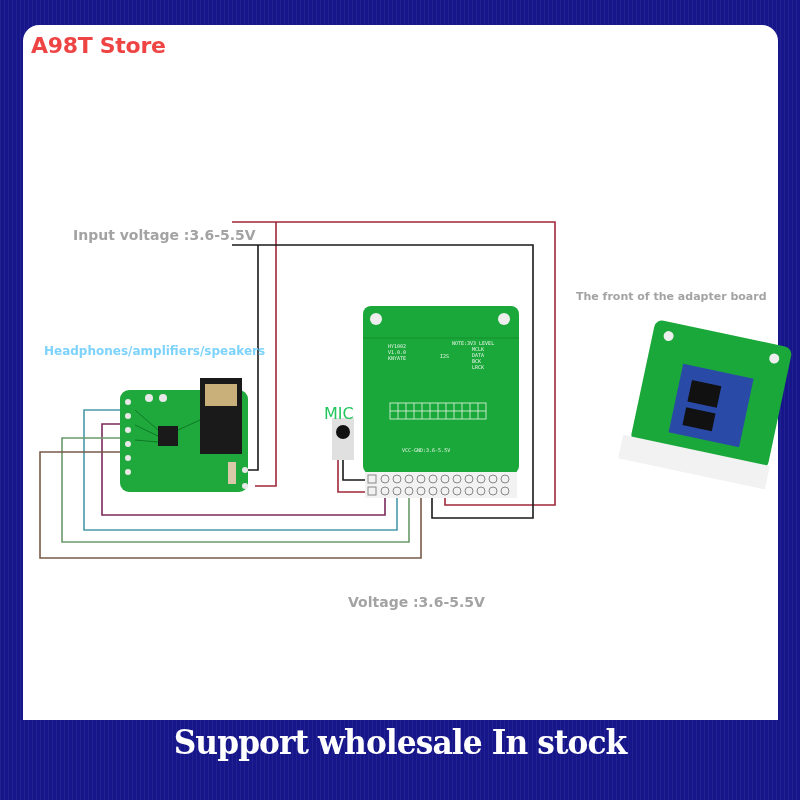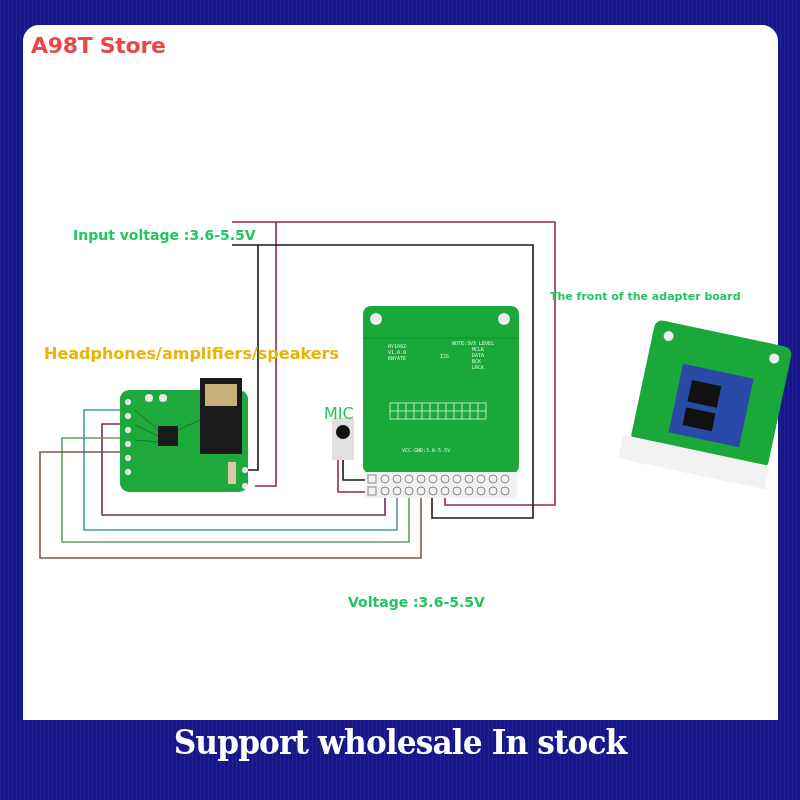--- a/index.html
+++ b/index.html
@@ -2,22 +2,22 @@
 <html><head>
 <meta charset="utf-8">
 <style>
   html,body{margin:0;padding:0;}
   body{width:800px;height:800px;position:relative;overflow:hidden;
     background:#16168a;
     background-image:repeating-linear-gradient(90deg,rgba(255,255,255,0.05) 0 1px,transparent 1px 4px);
     font-family:"DejaVu Sans","Liberation Sans",sans-serif;}
   .card{position:absolute;left:23px;top:25px;width:755px;height:695px;background:#ffffff;border-radius:16px 16px 0 0;}
   .store{position:absolute;left:31px;top:33px;font-size:22px;font-weight:bold;color:#ef4444;letter-spacing:-0.3px;}
-  .lbl{position:absolute;font-weight:bold;font-size:14px;color:#22c55e;white-space:nowrap;}
-  .lbl.red{color:#eab308;font-size:16px;}
+  .lbl{position:absolute;font-weight:bold;font-size:14px;color:#a3a3a3;white-space:nowrap;}
+  .lbl.red{color:#7dd3fc;font-size:12px;}
   .lbl.small{font-size:11px;}
   .mic{position:absolute;left:324px;top:404px;font-size:16px;color:#22c55e;}
   .banner{position:absolute;left:0;top:722px;width:800px;text-align:center;font-family:"DejaVu Serif","Liberation Serif",serif;
     font-weight:bold;font-size:34px;color:#ffffff;letter-spacing:-1px;transform:scaleX(0.92);}
   svg{position:absolute;left:0;top:0;}
   .pcbtext{font-family:"DejaVu Sans Mono","Liberation Mono",monospace;fill:#e8f5e8;}
 </style>
 </head>
 <body>
 
@@ -145,15 +145,15 @@
     <rect x="688" y="382" width="30" height="22" fill="#111"></rect>
     <rect x="688" y="410" width="30" height="18" fill="#111"></rect>
     <rect x="632" y="450" width="150" height="24" fill="#f2f2f2"></rect>
   </g>
 </svg>
 
 <div class="lbl" style="left:73px;top:227px;">Input voltage :3.6-5.5V</div>
 <div class="lbl red" style="left:44px;top:344px;">Headphones/amplifiers/speakers</div>
 <div class="mic">MIC</div>
 <div class="lbl" style="left:348px;top:594px;">Voltage :3.6-5.5V</div>
-<div class="lbl small" style="left:550px;top:290px;">The front of the adapter board</div>
+<div class="lbl small" style="left:576px;top:290px;">The front of the adapter board</div>
 
 <div class="banner">Support wholesale  In stock</div>
 
 </body></html>

